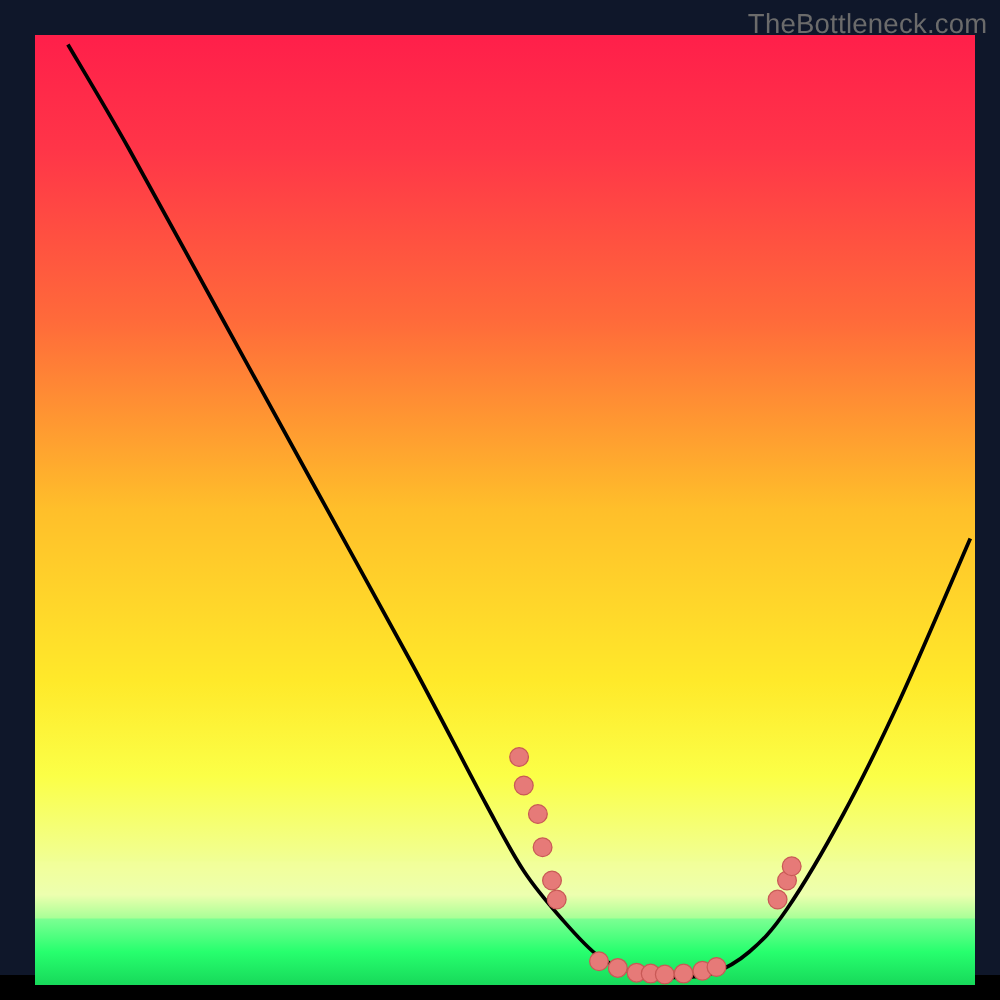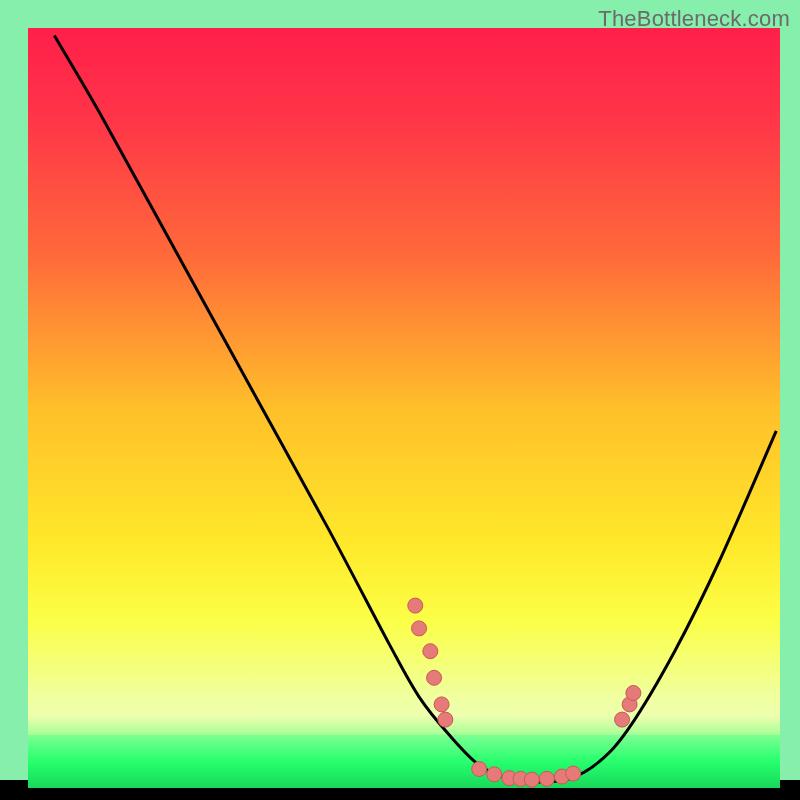--- a/index.html
+++ b/index.html
@@ -8,21 +8,21 @@
     width: 800px;
     height: 800px;
     background: #000;
     font-family: Arial, Helvetica, sans-serif;
     overflow: hidden;
   }
   .stage {
     position: relative;
     width: 800px;
     height: 780px;
-    background: #86efac;
+    background: #0f172a;
   }
   .watermark {
     position: absolute;
     top: 6px;
     right: 10px;
     color: #6b6b6b;
     font-size: 22px;
     font-weight: 500;
     letter-spacing: 0.2px;
   }

